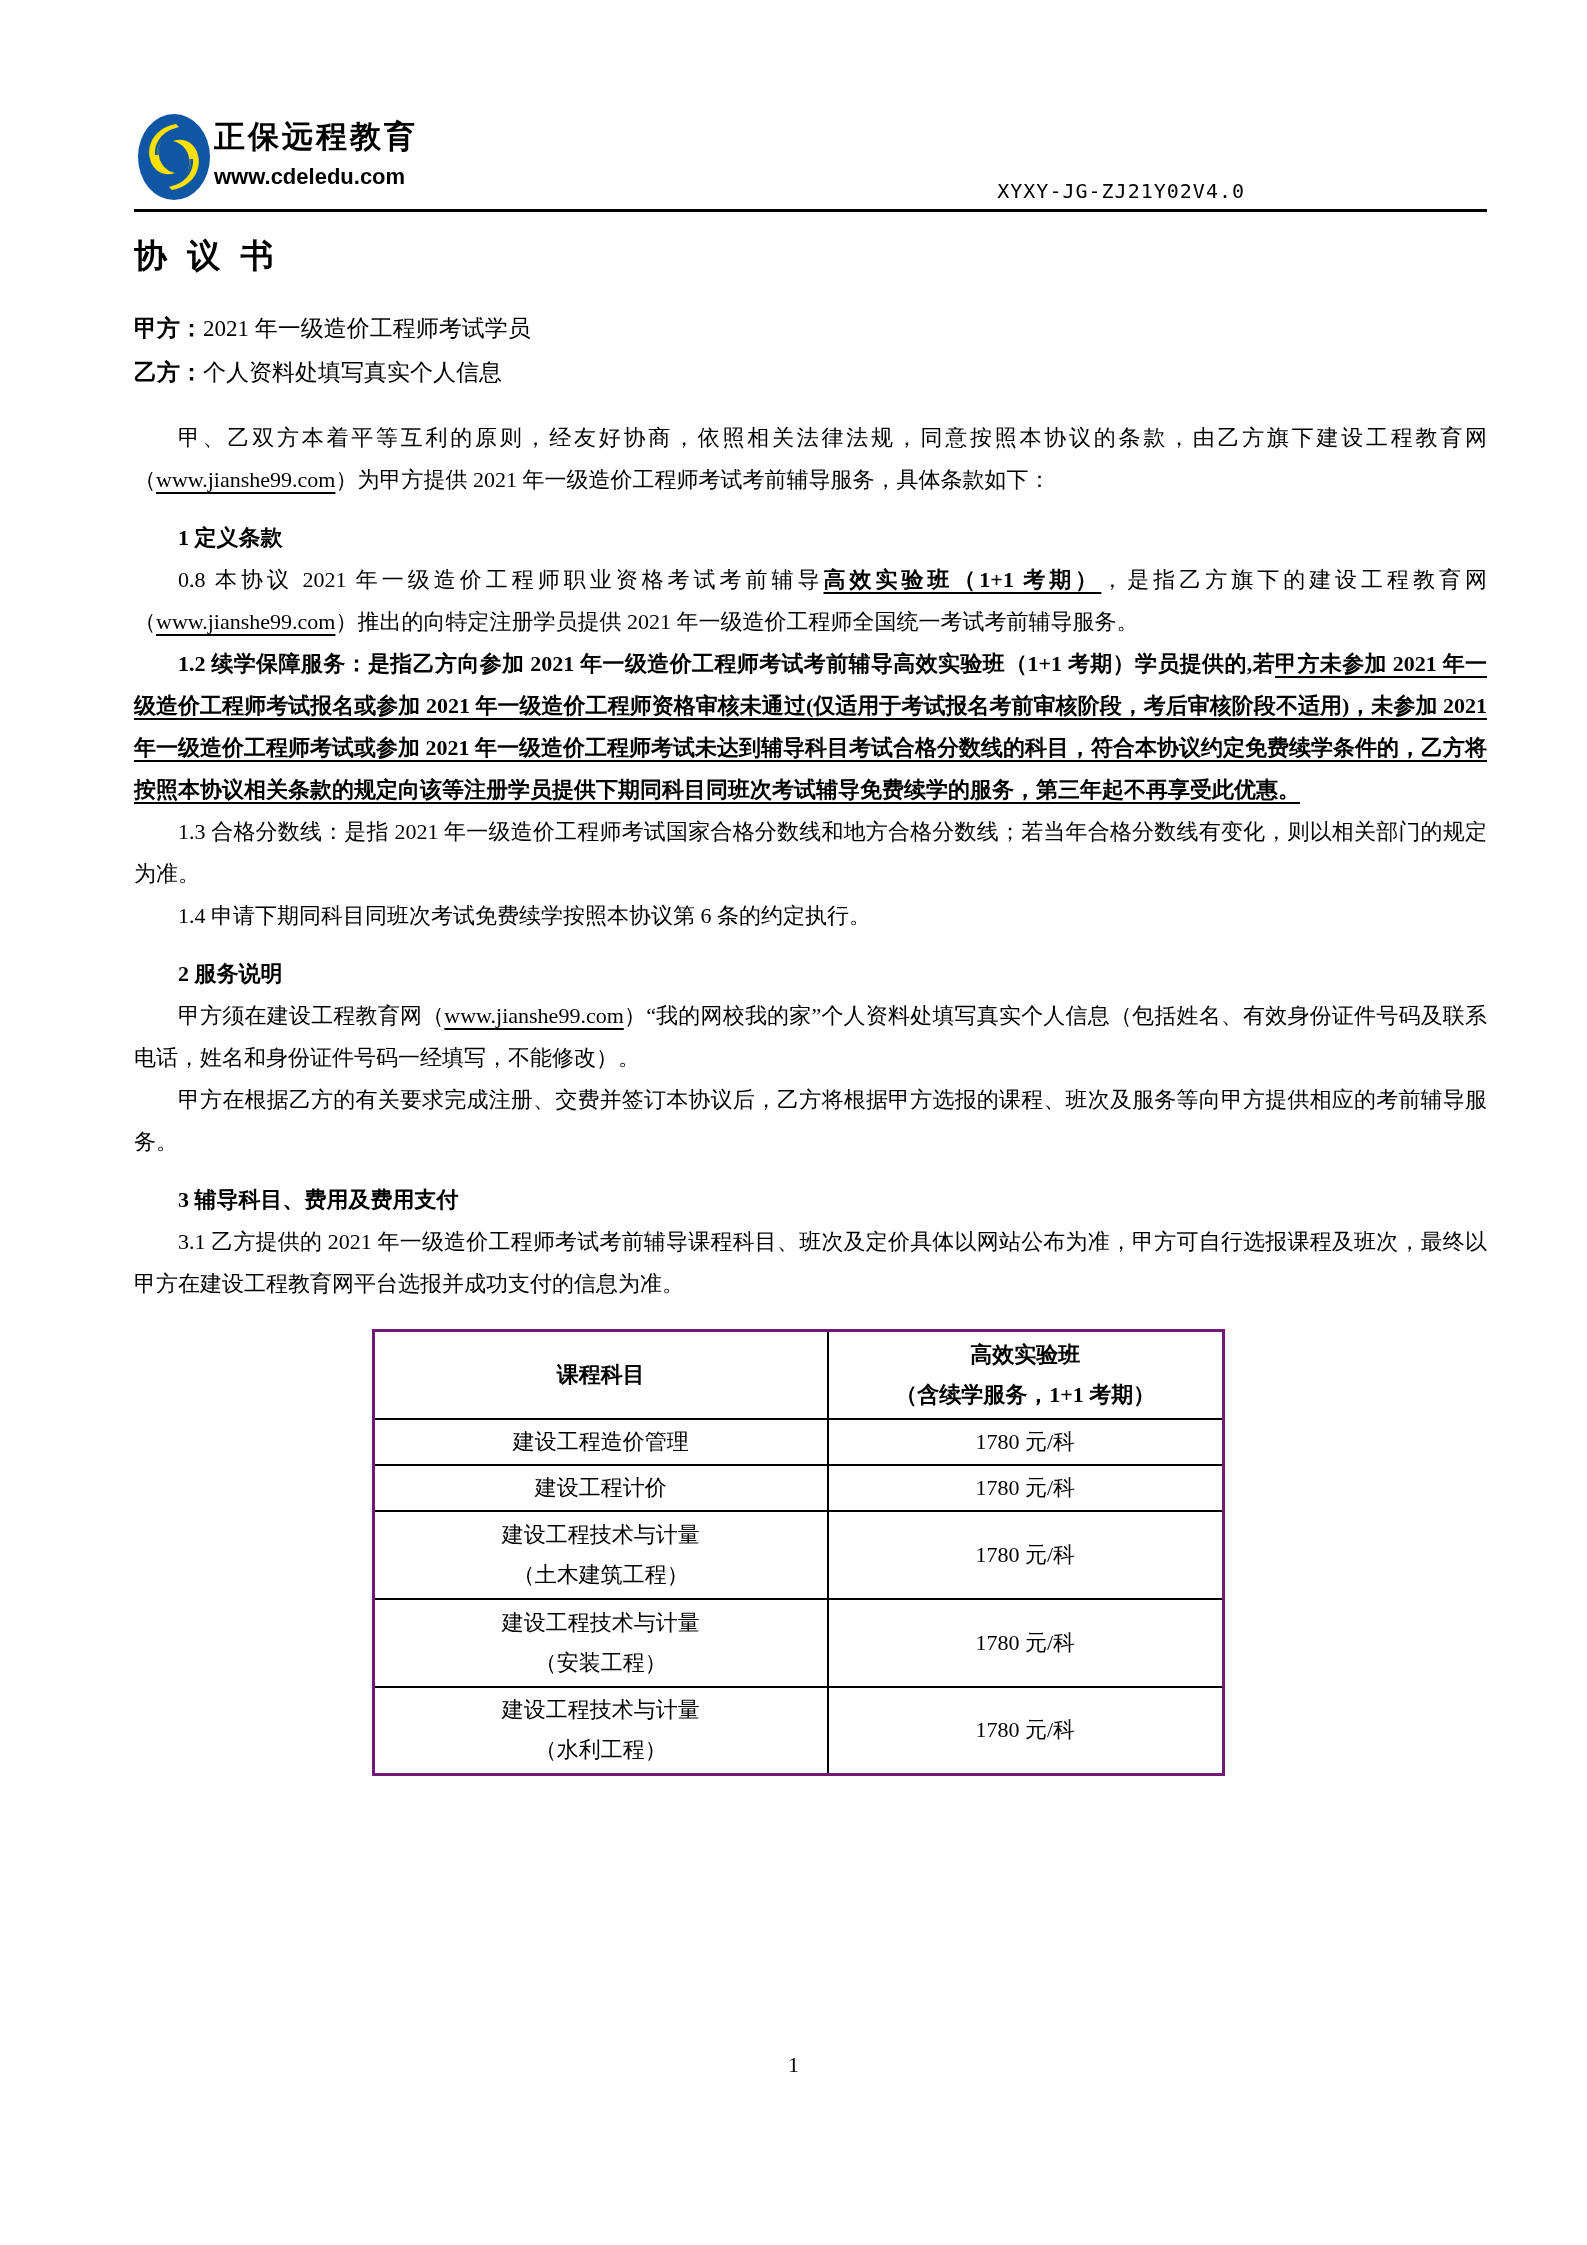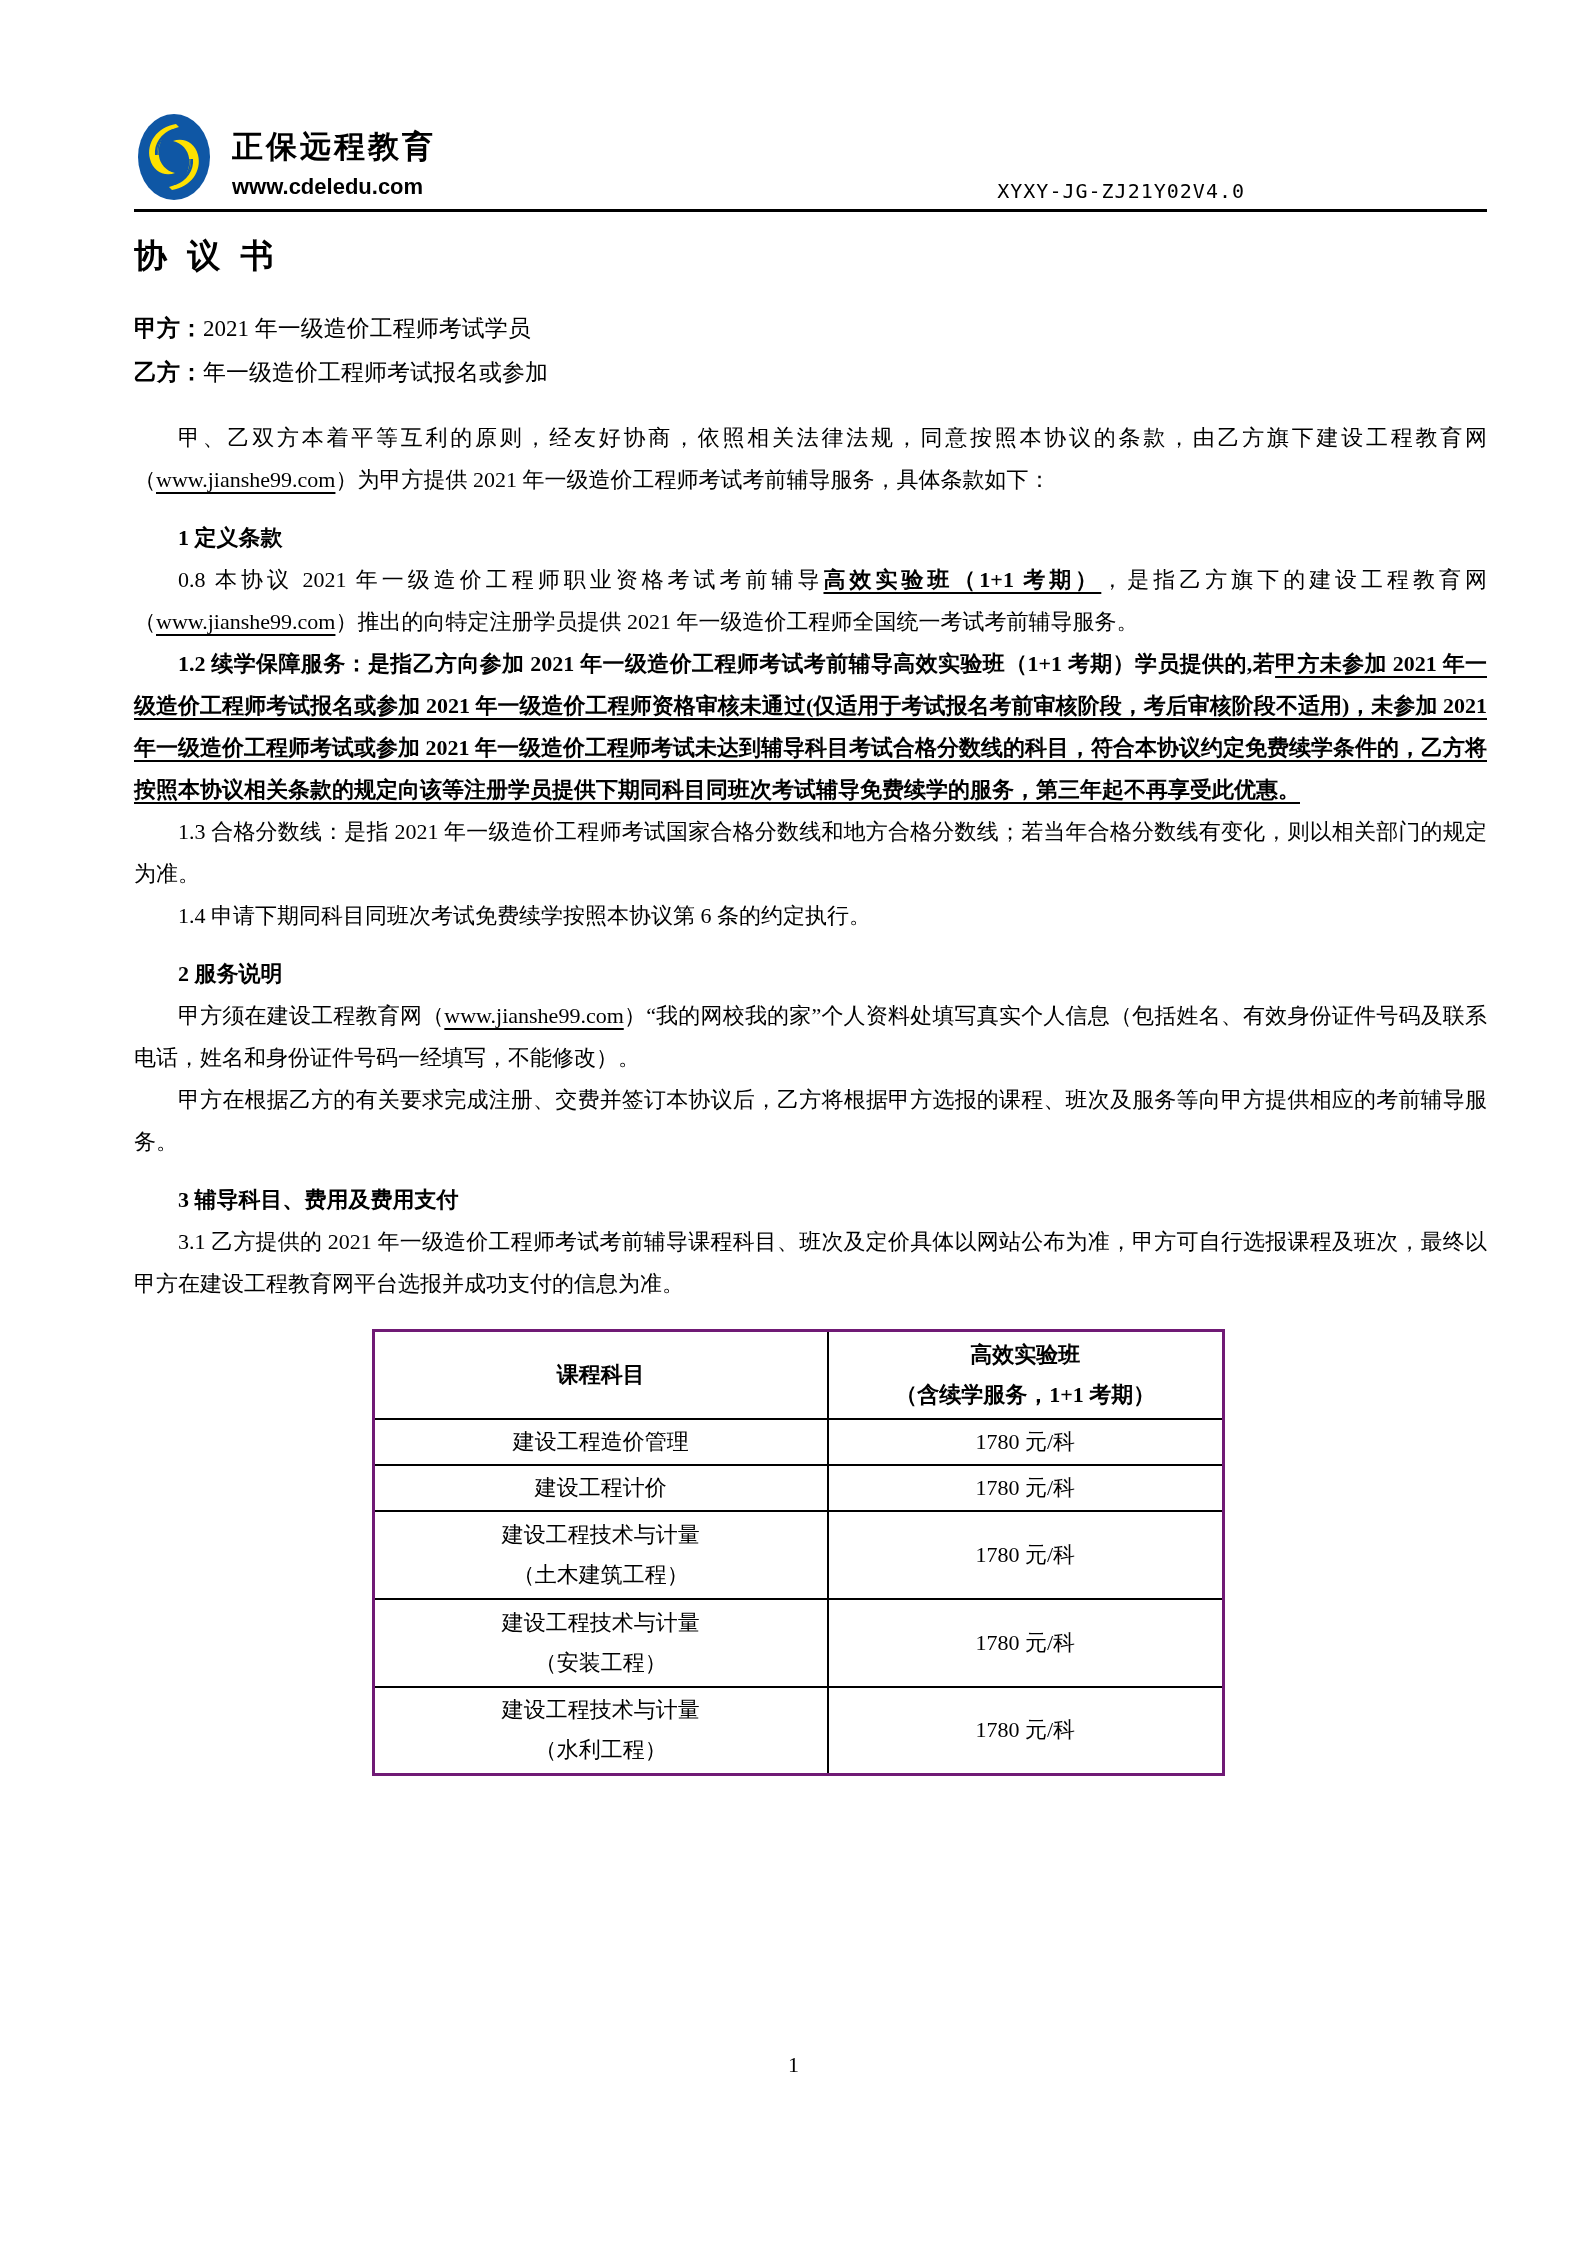--- a/index.html
+++ b/index.html
@@ -10,21 +10,21 @@
     margin:0 auto;
     background:#fff;
     color:#000;
     font-family:"Liberation Serif","DejaVu Serif",serif;
     padding:0 100px 0 134px;
     overflow:hidden;
   }
 
   
   .doc-header { position:relative; height:212px; border-bottom:3px solid #000; }
-  .logo-block { position:absolute; left:4px; top:114px; display:flex; align-items:flex-end; gap:22px; }
+  .logo-block { position:absolute; left:4px; top:114px; display:flex; align-items:flex-start; gap:4px; }
   .logo-mark svg { display:block; }
   .logo-blue-fill { fill:var(--logo-blue,#0f57a5); }
   .logo-yellow-fill path { fill:var(--logo-yellow,#ffe100); }
   .logo-blue-stroke path { stroke:var(--logo-blue,#0f57a5); fill:none; }
   .brand-text { padding-top:6px; font-family:"Liberation Sans","DejaVu Sans",sans-serif; }
   .brand-name { font-weight:bold; font-size:31px; letter-spacing:3px; line-height:34px; }
   .brand-url  { font-weight:bold; font-size:22px; line-height:26px; margin-top:10px; }
   .doc-code {
     position:absolute; right:242px; bottom:6px;
     font-family:"DejaVu Sans Mono","Liberation Mono",monospace;
@@ -96,21 +96,21 @@
         <div class="brand-url">www.cdeledu.com</div>
       </div>
     </div>
     <div class="doc-code">XYXY-JG-ZJ21Y02V4.0</div>
   </header>
 
   <h1 class="doc-title">协 议 书</h1>
 
   <div class="parties">
     <div class="party-line"><span class="party-label">甲方：</span><span>2021 年一级造价工程师考试学员</span></div>
-    <div class="party-line"><span class="party-label">乙方：</span><span>年一级造价工程师考试报名或参加</span></div>
+    <div class="party-line"><span class="party-label">乙方：</span><span>个人资料处填写真实个人信息</span></div>
   </div>
 
   <p class="para intro"><span>甲、乙双方本着平等互利的原则，经友好协商，依照相关法律法规，同意按照本协议的条款，由乙方旗下建设工程教育网（</span><span class="u">www.jianshe99.com</span><span>）为甲方提供 2021 年一级造价工程师考试考前辅导服务，具体条款如下：</span></p>
 
   <h2 class="sec-heading">1 定义条款</h2>
   <p class="para"><span>0.8 本协议 2021 年一级造价工程师职业资格考试考前辅导</span><span class="b u">高效实验班（1+1 考期）</span><span>，是指乙方旗下的建设工程教育网（</span><span class="u">www.jianshe99.com</span><span>）推出的向特定注册学员提供 2021 年一级造价工程师全国统一考试考前辅导服务。</span></p>
   <p class="para"><span class="b">1.2 续学保障服务：是指乙方向参加 2021 年一级造价工程师考试考前辅导高效实验班（1+1 考期）学员提供的,若</span><span class="b u">甲方未参加 2021 年一级造价工程师考试报名或参加 2021 年一级造价工程师资格审核未通过(仅适用于考试报名考前审核阶段，考后审核阶段不适用)，未参加 2021 年一级造价工程师考试或参加 2021 年一级造价工程师考试未达到辅导科目考试合格分数线的科目，符合本协议约定免费续学条件的，乙方将按照本协议相关条款的规定向该等注册学员提供下期同科目同班次考试辅导免费续学的服务，第三年起不再享受此优惠。</span></p>
   <p class="para">1.3 合格分数线：是指 2021 年一级造价工程师考试国家合格分数线和地方合格分数线；若当年合格分数线有变化，则以相关部门的规定为准。</p>
   <p class="para">1.4 申请下期同科目同班次考试免费续学按照本协议第 6 条的约定执行。</p>
 

